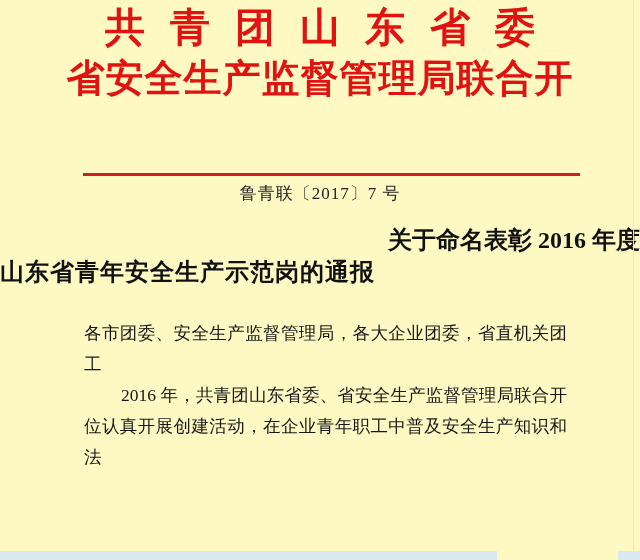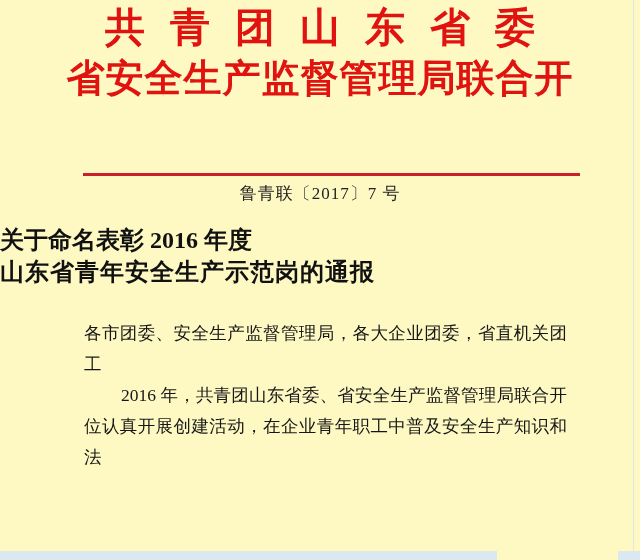--- a/index.html
+++ b/index.html
@@ -36,21 +36,21 @@
     margin-top:44px;
   }
   
   .rule{
     position:absolute;top:173px;left:83px;width:497px;height:3px;
     background:#c9202a;
   }
   
   .title1{
     position:absolute;top:226px;left:0;width:640px;
-    text-align:left;
+    text-align:right;
     font-size:24px;font-weight:bold;line-height:28px;
     color:#111111;
   }
   .title2{
     position:absolute;top:257px;left:0;width:640px;
     font-size:24px;font-weight:bold;line-height:30px;
     letter-spacing:1px;
     color:#111111;
   }
   

